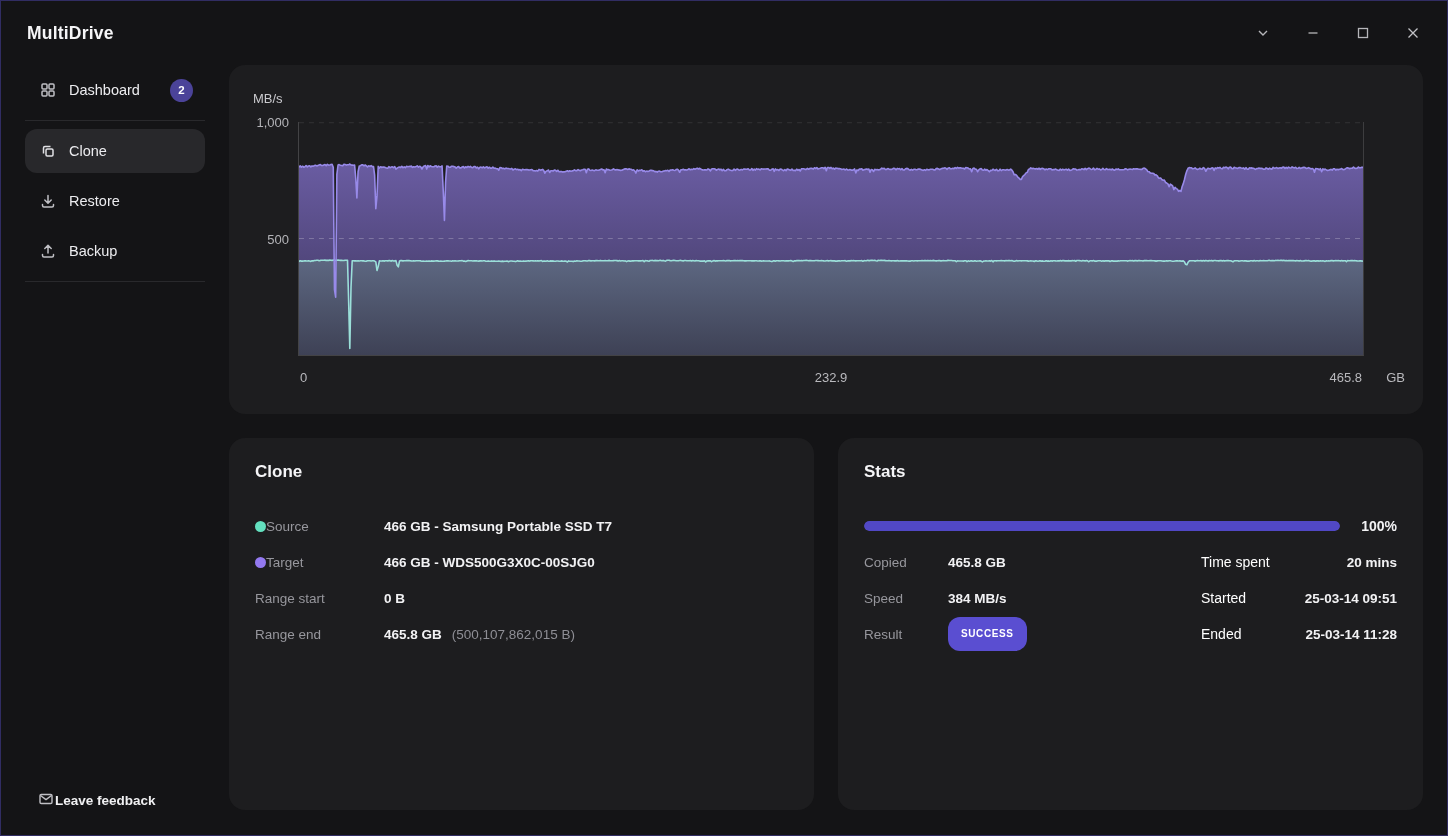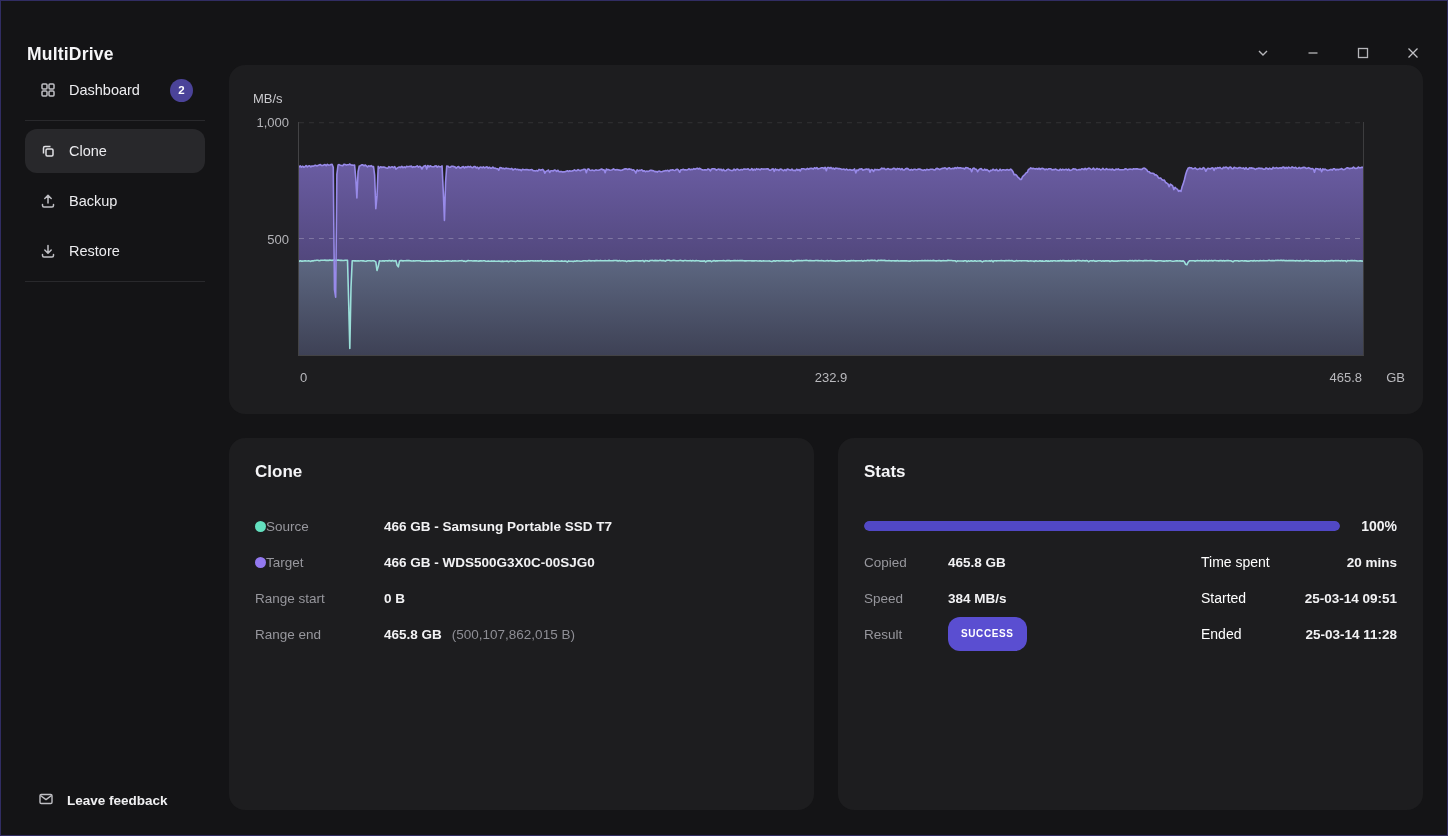--- a/index.html
+++ b/index.html
@@ -1,37 +1,37 @@
 <!DOCTYPE html>
 <html><head>
 <meta charset="utf-8">
 <style>
   html,body{margin:0;padding:0;background:#0c0c0e;}
   *{box-sizing:border-box;}
   body{font-family:"Liberation Sans", sans-serif; -webkit-font-smoothing:antialiased;}
   .window{width:1448px;height:836px;background:#141416;border:1px solid #312d63;position:relative;overflow:hidden;}
 
   
-  .titlebar{height:64px;display:flex;align-items:flex-end;padding:0 22px 0 26px;}
+  .titlebar{height:64px;display:flex;align-items:center;padding:0 22px 0 26px;}
   .app-title{font-size:17.5px;font-weight:700;color:#f5f5f7;letter-spacing:.2px;flex:1;}
   .win-controls{display:flex;align-items:center;gap:26px;}
   .win-btn{width:24px;height:24px;display:flex;align-items:center;justify-content:center;background:none;border:none;padding:0;cursor:default;}
   .win-btn svg{display:block;}
 
   
   .body{display:flex;height:770px;}
   .sidebar{width:228px;padding:0 24px 24px 24px;display:flex;flex-direction:column;flex-shrink:0;}
   .nav-item{height:44px;border-radius:12px;display:flex;align-items:center;gap:12px;padding:0 12px 0 14px;margin:3px 0;color:#ececef;font-size:14.5px;font-weight:500;}
   .nav-item.selected{background:#28282b;}
   .nav-item .nicon{width:18px;height:18px;flex-shrink:0;display:flex;align-items:center;justify-content:center;}
   .nav-item .nlabel{flex:1;}
   .nav-badge{width:23px;height:23px;border-radius:50%;background:#4b4399;color:#fff;font-size:11.5px;font-weight:700;display:flex;align-items:center;justify-content:center;}
   .nav-divider{height:1px;background:#29292c;margin:5px 0;}
   .sidebar-footer{margin-top:auto;}
-  .feedback{display:flex;align-items:center;gap:12px;padding-left:12px;color:#f0f0f2;font-size:13.5px;font-weight:600;}
+  .feedback{display:flex;align-items:center;gap:0;padding-left:12px;color:#f0f0f2;font-size:13.5px;font-weight:600;}
 
   .main{flex:1;padding:0 24px 25px 0;display:flex;flex-direction:column;min-width:0;}
   .card{background:#1d1d1f;border-radius:16px;}
 
   
   .chart-card{height:349px;margin-bottom:24px;padding:24px 59px 18px 24px;display:flex;flex-direction:column;}
   .y-unit{height:33px;font-size:13px;color:#cacace;padding-top:2px;}
   .chart-grid{display:flex;}
   .y-col{width:45px;position:relative;flex-shrink:0;}
   .y-tick{position:absolute;right:9px;font-size:13px;color:#b4b4b8;transform:translateY(-50%);}
@@ -133,34 +133,34 @@
               <rect x="7" y="7" width="7" height="7" rx="1.2"></rect>
             </svg>
         </span>
         <span class="nlabel">Clone</span>
       </div>
 
       <div class="nav-item">
         <span class="nicon">
           <svg width="18" height="18" viewBox="0 0 18 18" fill="none" stroke="#c0c0c5" stroke-width="1.5" stroke-linecap="round" stroke-linejoin="round">
               <path d="M3.5 12.5 v1 a1.5 1.5 0 0 0 1.5 1.5 h8 a1.5 1.5 0 0 0 1.5-1.5 v-1"></path>
-              <path d="M9 11 V3.5 M5.8 6.5 L9 3.3 L12.2 6.5"></path>
-            </svg>
-        </span>
-        <span class="nlabel">Backup</span>
+              <path d="M9 3.5 V11 M5.8 8 L9 11.2 L12.2 8"></path>
+            </svg>
+        </span>
+        <span class="nlabel">Restore</span>
       </div>
 
       <div class="nav-item">
         <span class="nicon">
           <svg width="18" height="18" viewBox="0 0 18 18" fill="none" stroke="#c0c0c5" stroke-width="1.5" stroke-linecap="round" stroke-linejoin="round">
               <path d="M3.5 12.5 v1 a1.5 1.5 0 0 0 1.5 1.5 h8 a1.5 1.5 0 0 0 1.5-1.5 v-1"></path>
-              <path d="M9 3.5 V11 M5.8 8 L9 11.2 L12.2 8"></path>
-            </svg>
-        </span>
-        <span class="nlabel">Restore</span>
+              <path d="M9 11 V3.5 M5.8 6.5 L9 3.3 L12.2 6.5"></path>
+            </svg>
+        </span>
+        <span class="nlabel">Backup</span>
       </div>
 
       <div class="nav-divider"></div>
 
 
       <div class="sidebar-footer">
         <div class="feedback">
           <span class="nicon">
             <svg width="18" height="18" viewBox="0 0 18 18" fill="none" stroke="#c0c0c5" stroke-width="1.4" stroke-linejoin="round">
                 <rect x="3" y="4.5" width="12" height="9" rx="1.3"></rect>

